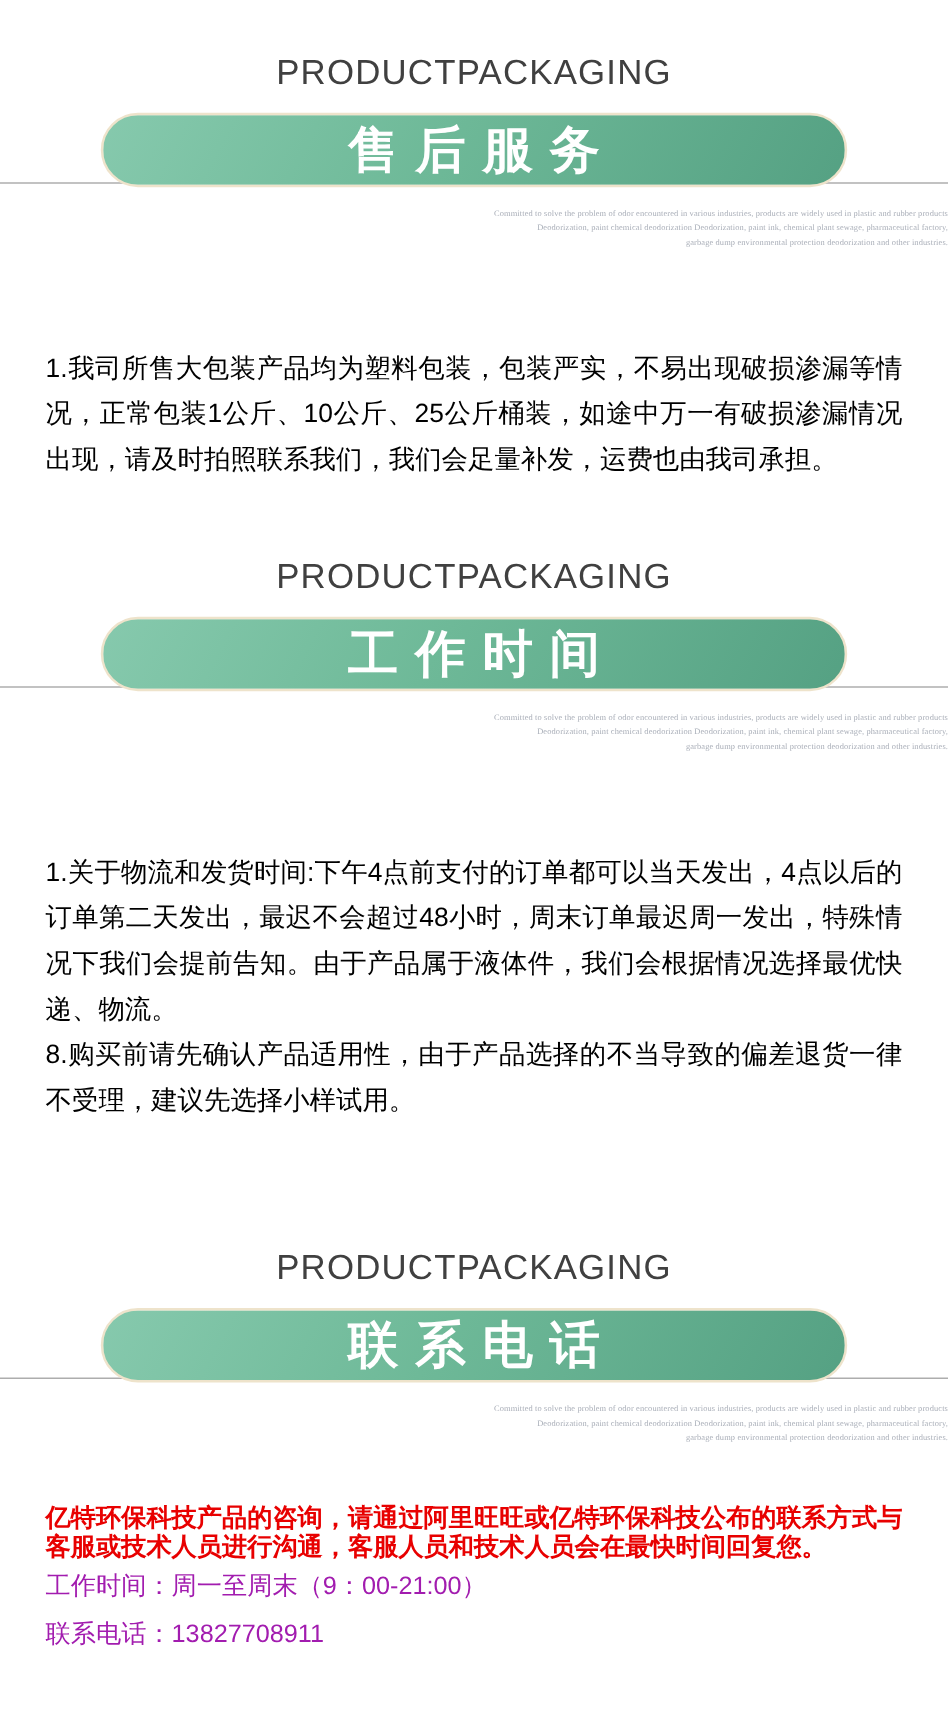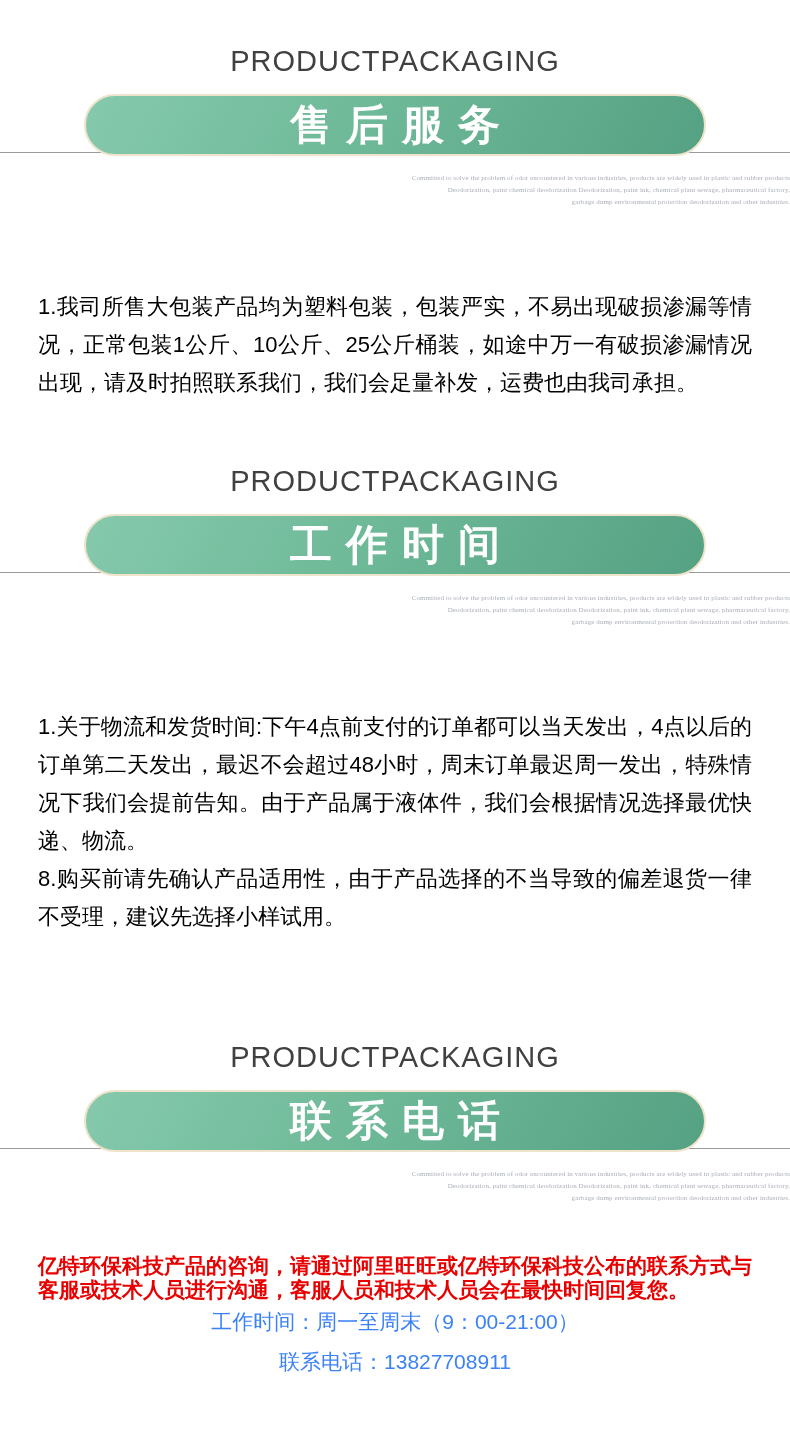--- a/index.html
+++ b/index.html
@@ -88,23 +88,22 @@
   .contact-notice {
     color: #e80000;
     font-size: 21px;
     font-weight: 700;
     line-height: 24px;
     text-align: justify;
   }
   .contact-line {
     font-size: 21px;
     line-height: 40px;
-    color: #3b82f6;
+    color: #a21caf;
     font-weight: 400;
-    text-align: center;
   }
 </style>
 </head>
 <body>
 
 <div class="section section-1">
   <div class="eyebrow">PRODUCTPACKAGING</div>
   <div class="banner-row">
     <div class="divider"></div>
     <div class="banner-pill">

